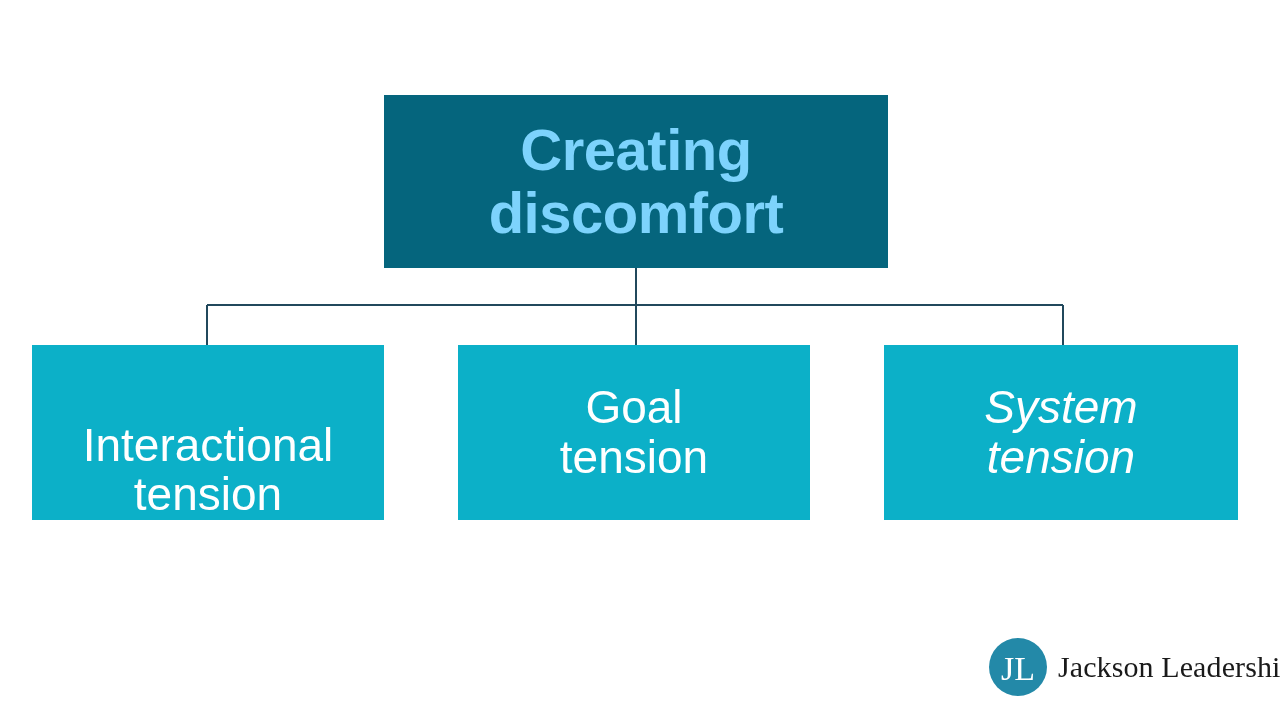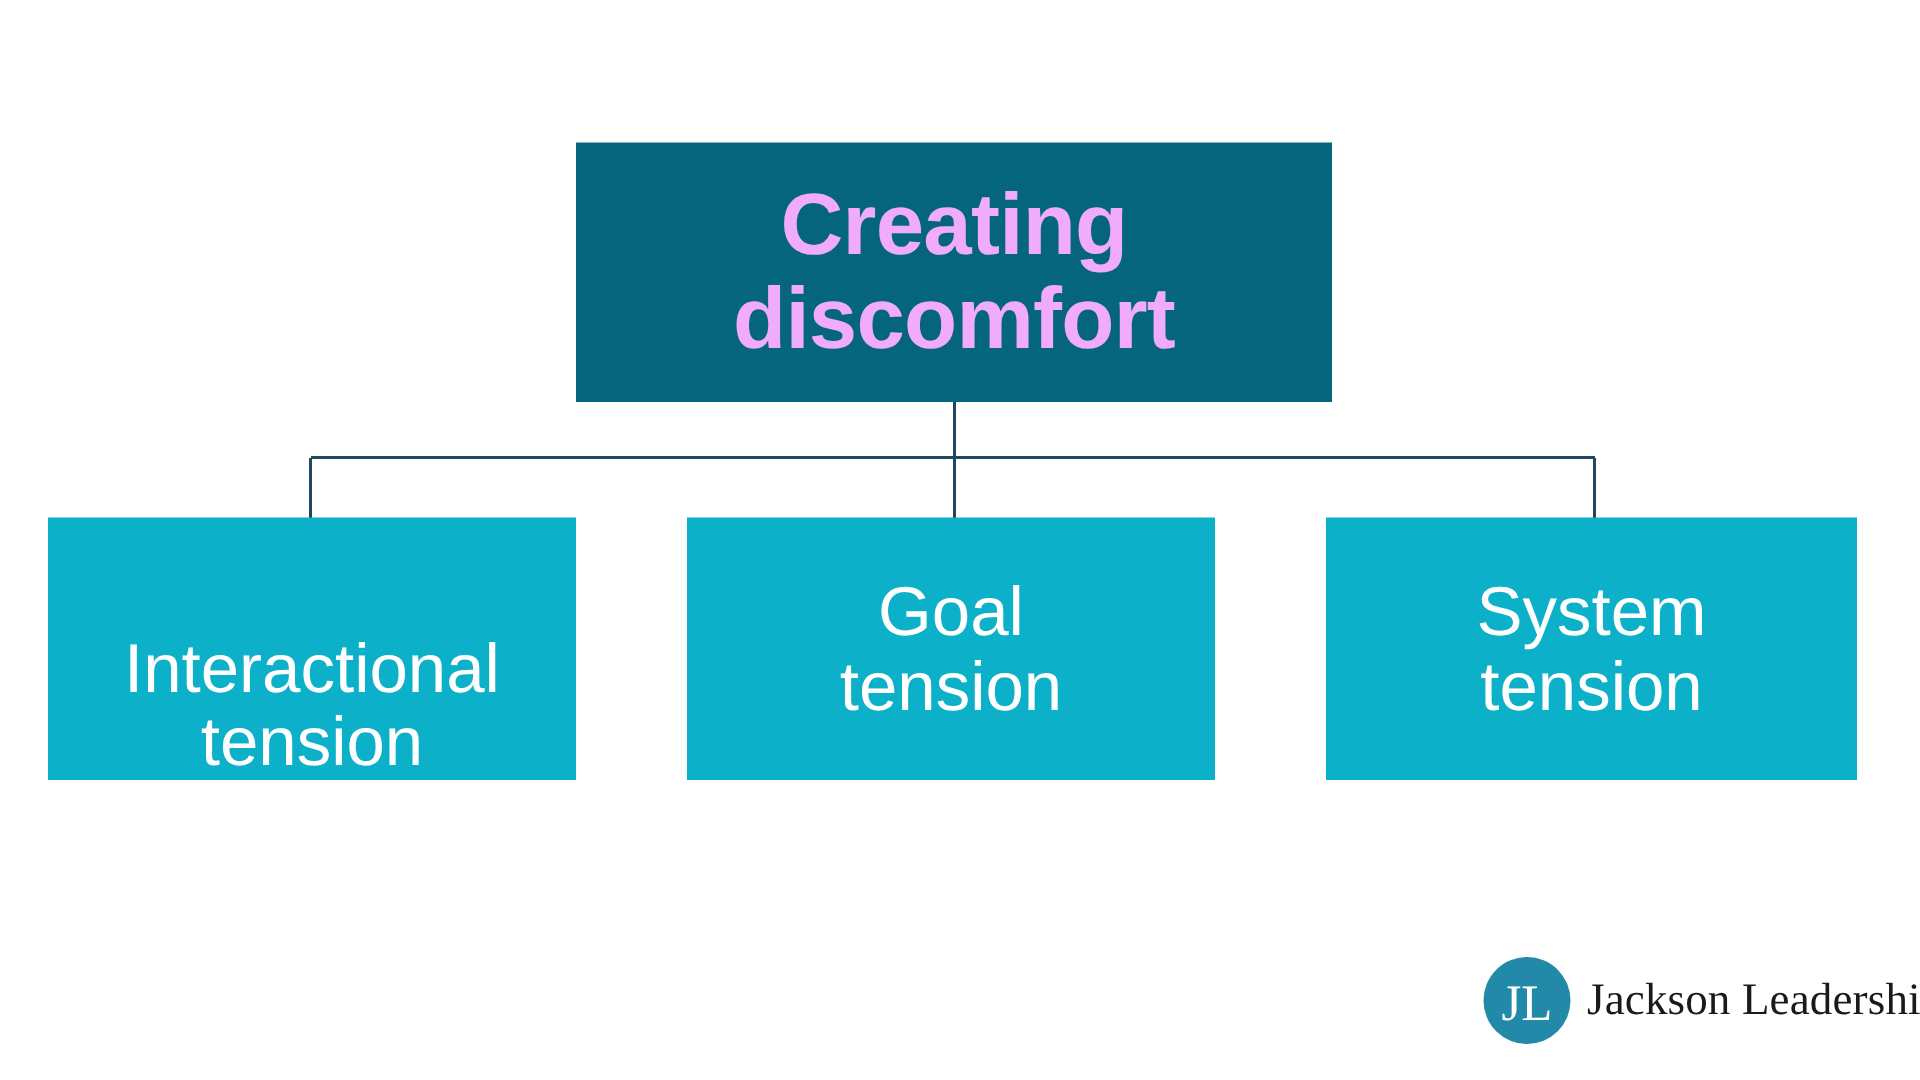--- a/index.html
+++ b/index.html
@@ -106,36 +106,36 @@
 
   <svg id="connectors" viewBox="0 0 1280 720" xmlns="http://www.w3.org/2000/svg">
     <g stroke="#21485C" stroke-width="2" fill="none" shape-rendering="crispEdges">
       <line x1="636" y1="268" x2="636" y2="345" stroke="#21485C" stroke-width="2"></line>
       <line x1="207" y1="305" x2="1063" y2="305" stroke="#21485C" stroke-width="2"></line>
       <line x1="207" y1="305" x2="207" y2="345" stroke="#21485C" stroke-width="2"></line>
       <line x1="1063" y1="305" x2="1063" y2="345" stroke="#21485C" stroke-width="2"></line>
     </g>
   </svg>
 
-  <div class="node" id="root-node" style="background: rgb(5, 101, 125); color: #f0abfc;">
+  <div class="node" id="root-node" style="background: rgb(5, 101, 125); color: #7dd3fc;">
     <span class="node-label">Creating
 discomfort</span>
   </div>
 
   <div class="node child-node" id="child-node-1" style="background: rgb(12, 176, 200); color: rgb(255, 255, 255);">
     <span class="node-label">Interactional
 tension</span>
   </div>
 
   <div class="node child-node" id="child-node-2" style="background: rgb(12, 176, 200); color: rgb(255, 255, 255);">
     <span class="node-label">Goal
 tension</span>
   </div>
 
-  <div class="node child-node" id="child-node-3" style="background: rgb(12, 176, 200); color: rgb(255, 255, 255);">
+  <div class="node child-node" id="child-node-3" style="background: rgb(12, 176, 200); color: rgb(255, 255, 255); font-style: italic;">
     <span class="node-label">System
 tension</span>
   </div>
 
   <div id="logo">
     <div id="logo-mark">
       <svg viewBox="0 0 60 60" width="60" height="60" xmlns="http://www.w3.org/2000/svg">
         <circle cx="30" cy="30" r="29" fill="#2389A8"></circle>
         <text x="30" y="43" text-anchor="middle" font-family="Liberation Serif, serif" font-size="34" fill="#ffffff">JL</text>
       </svg>

